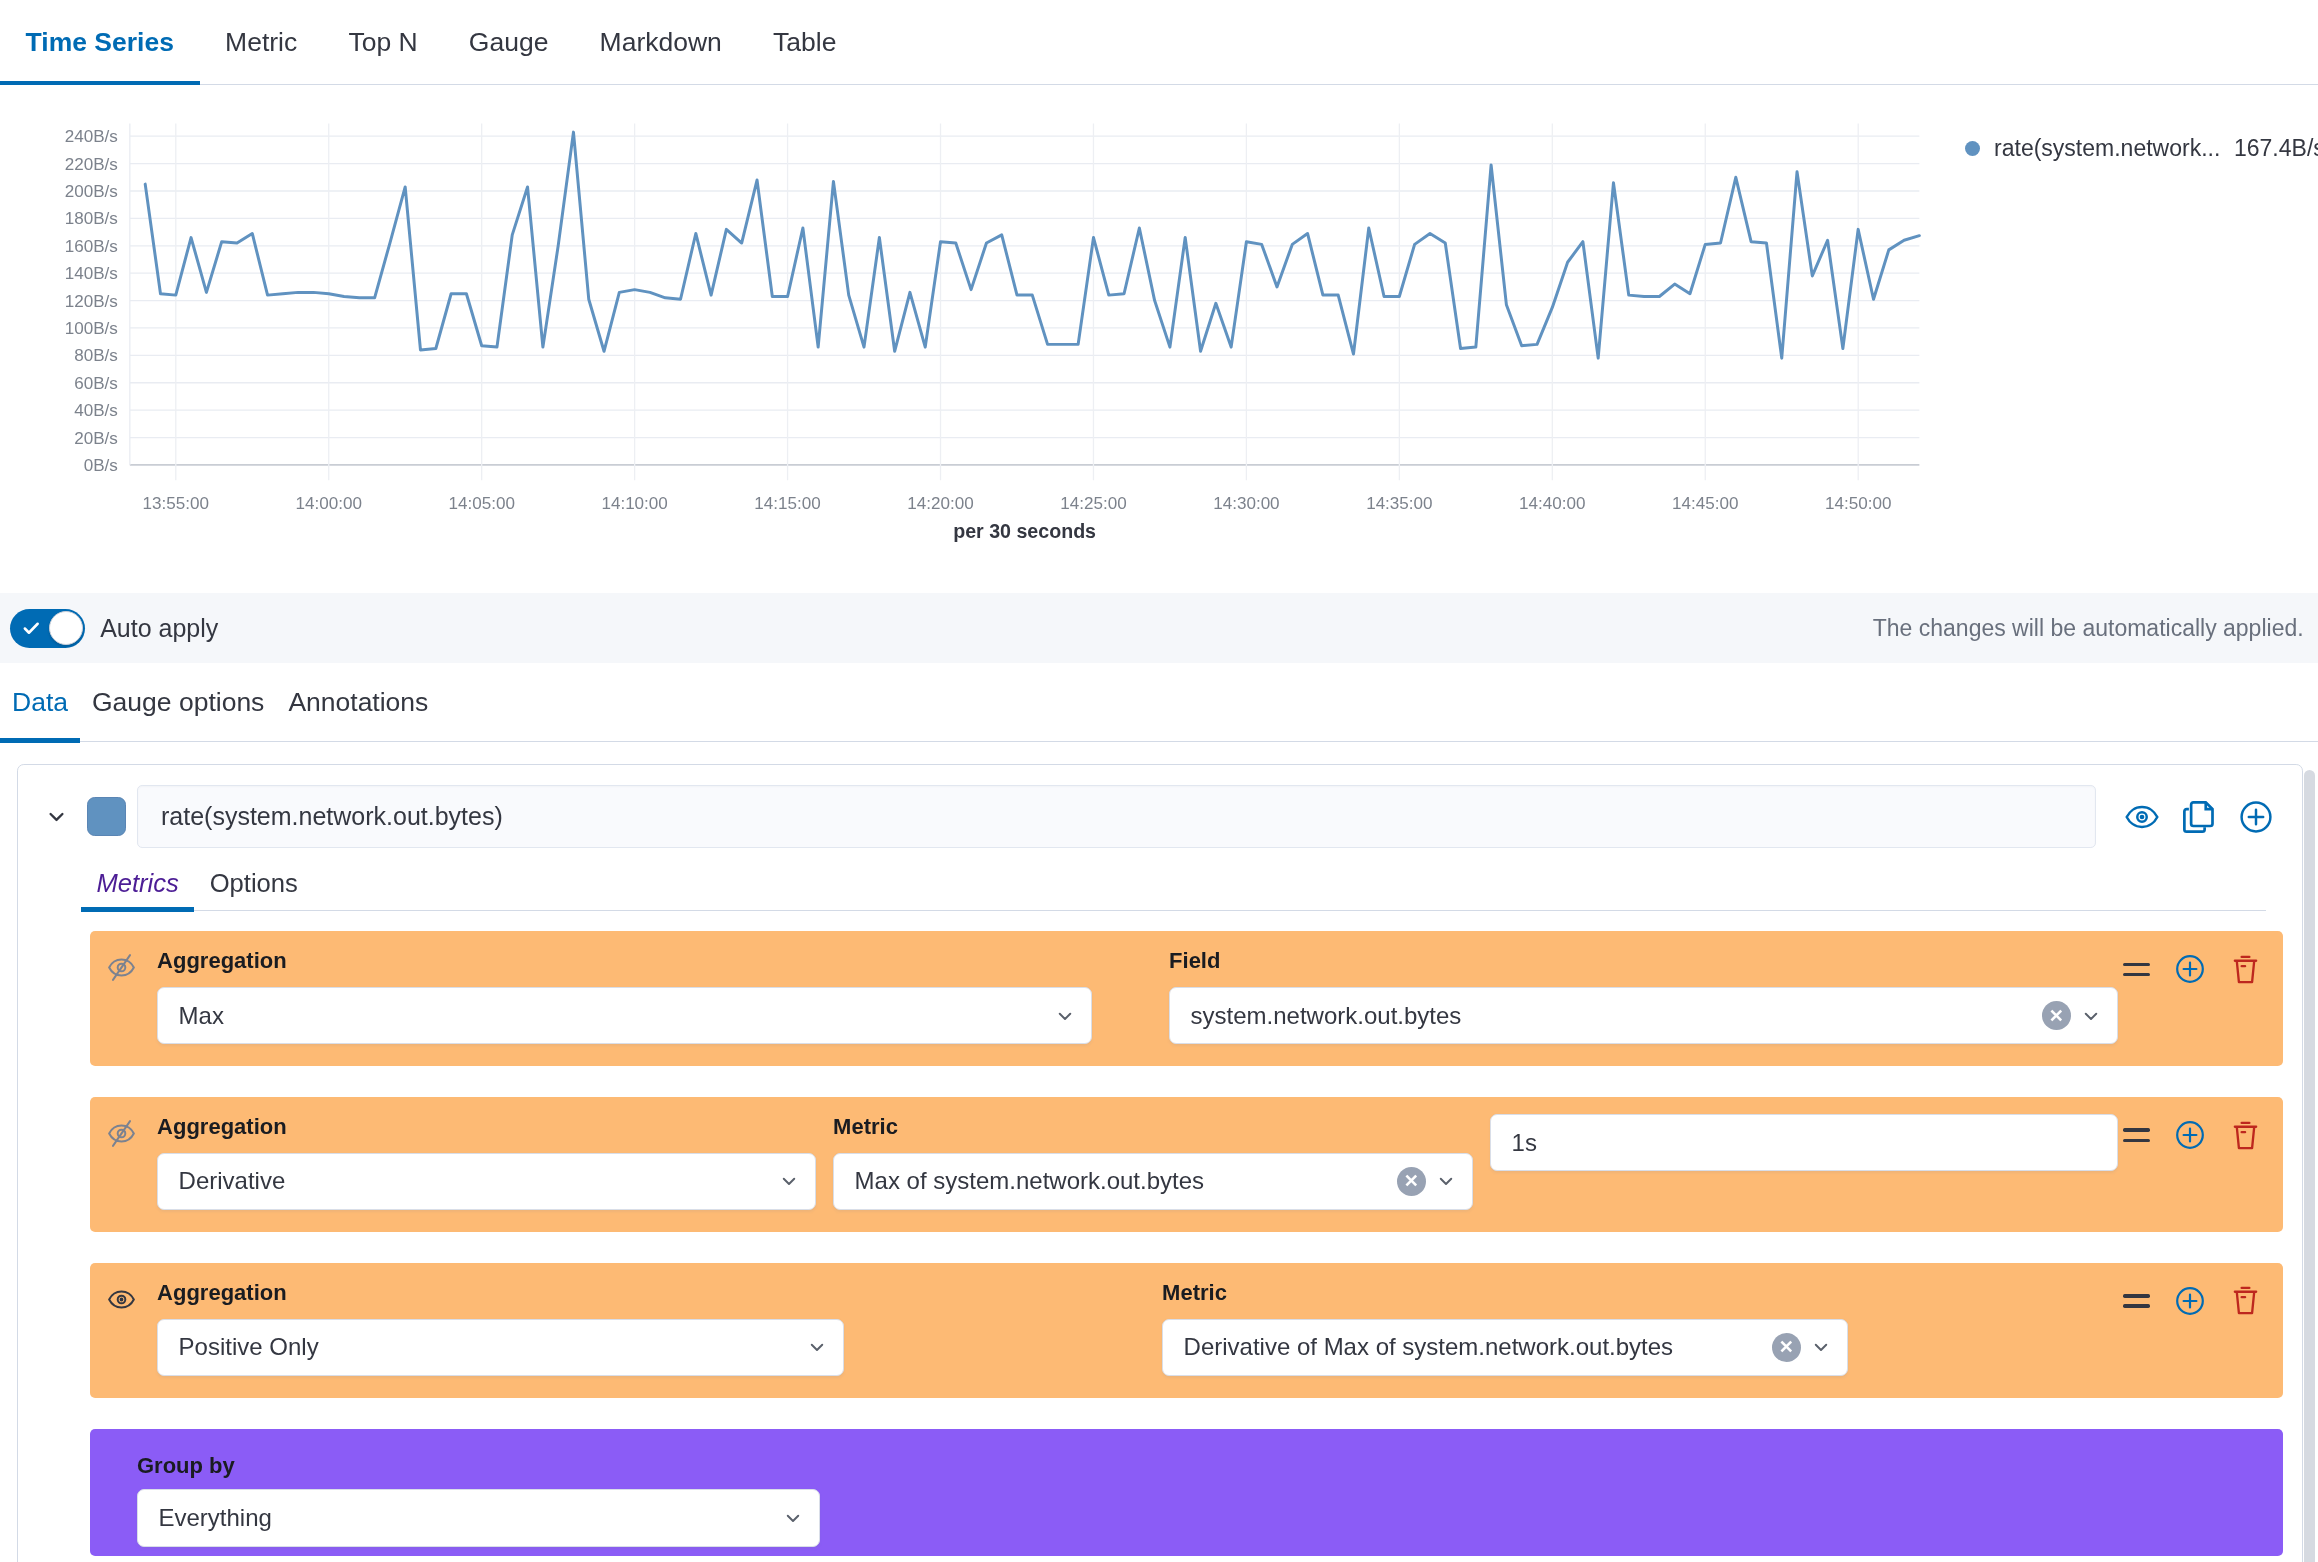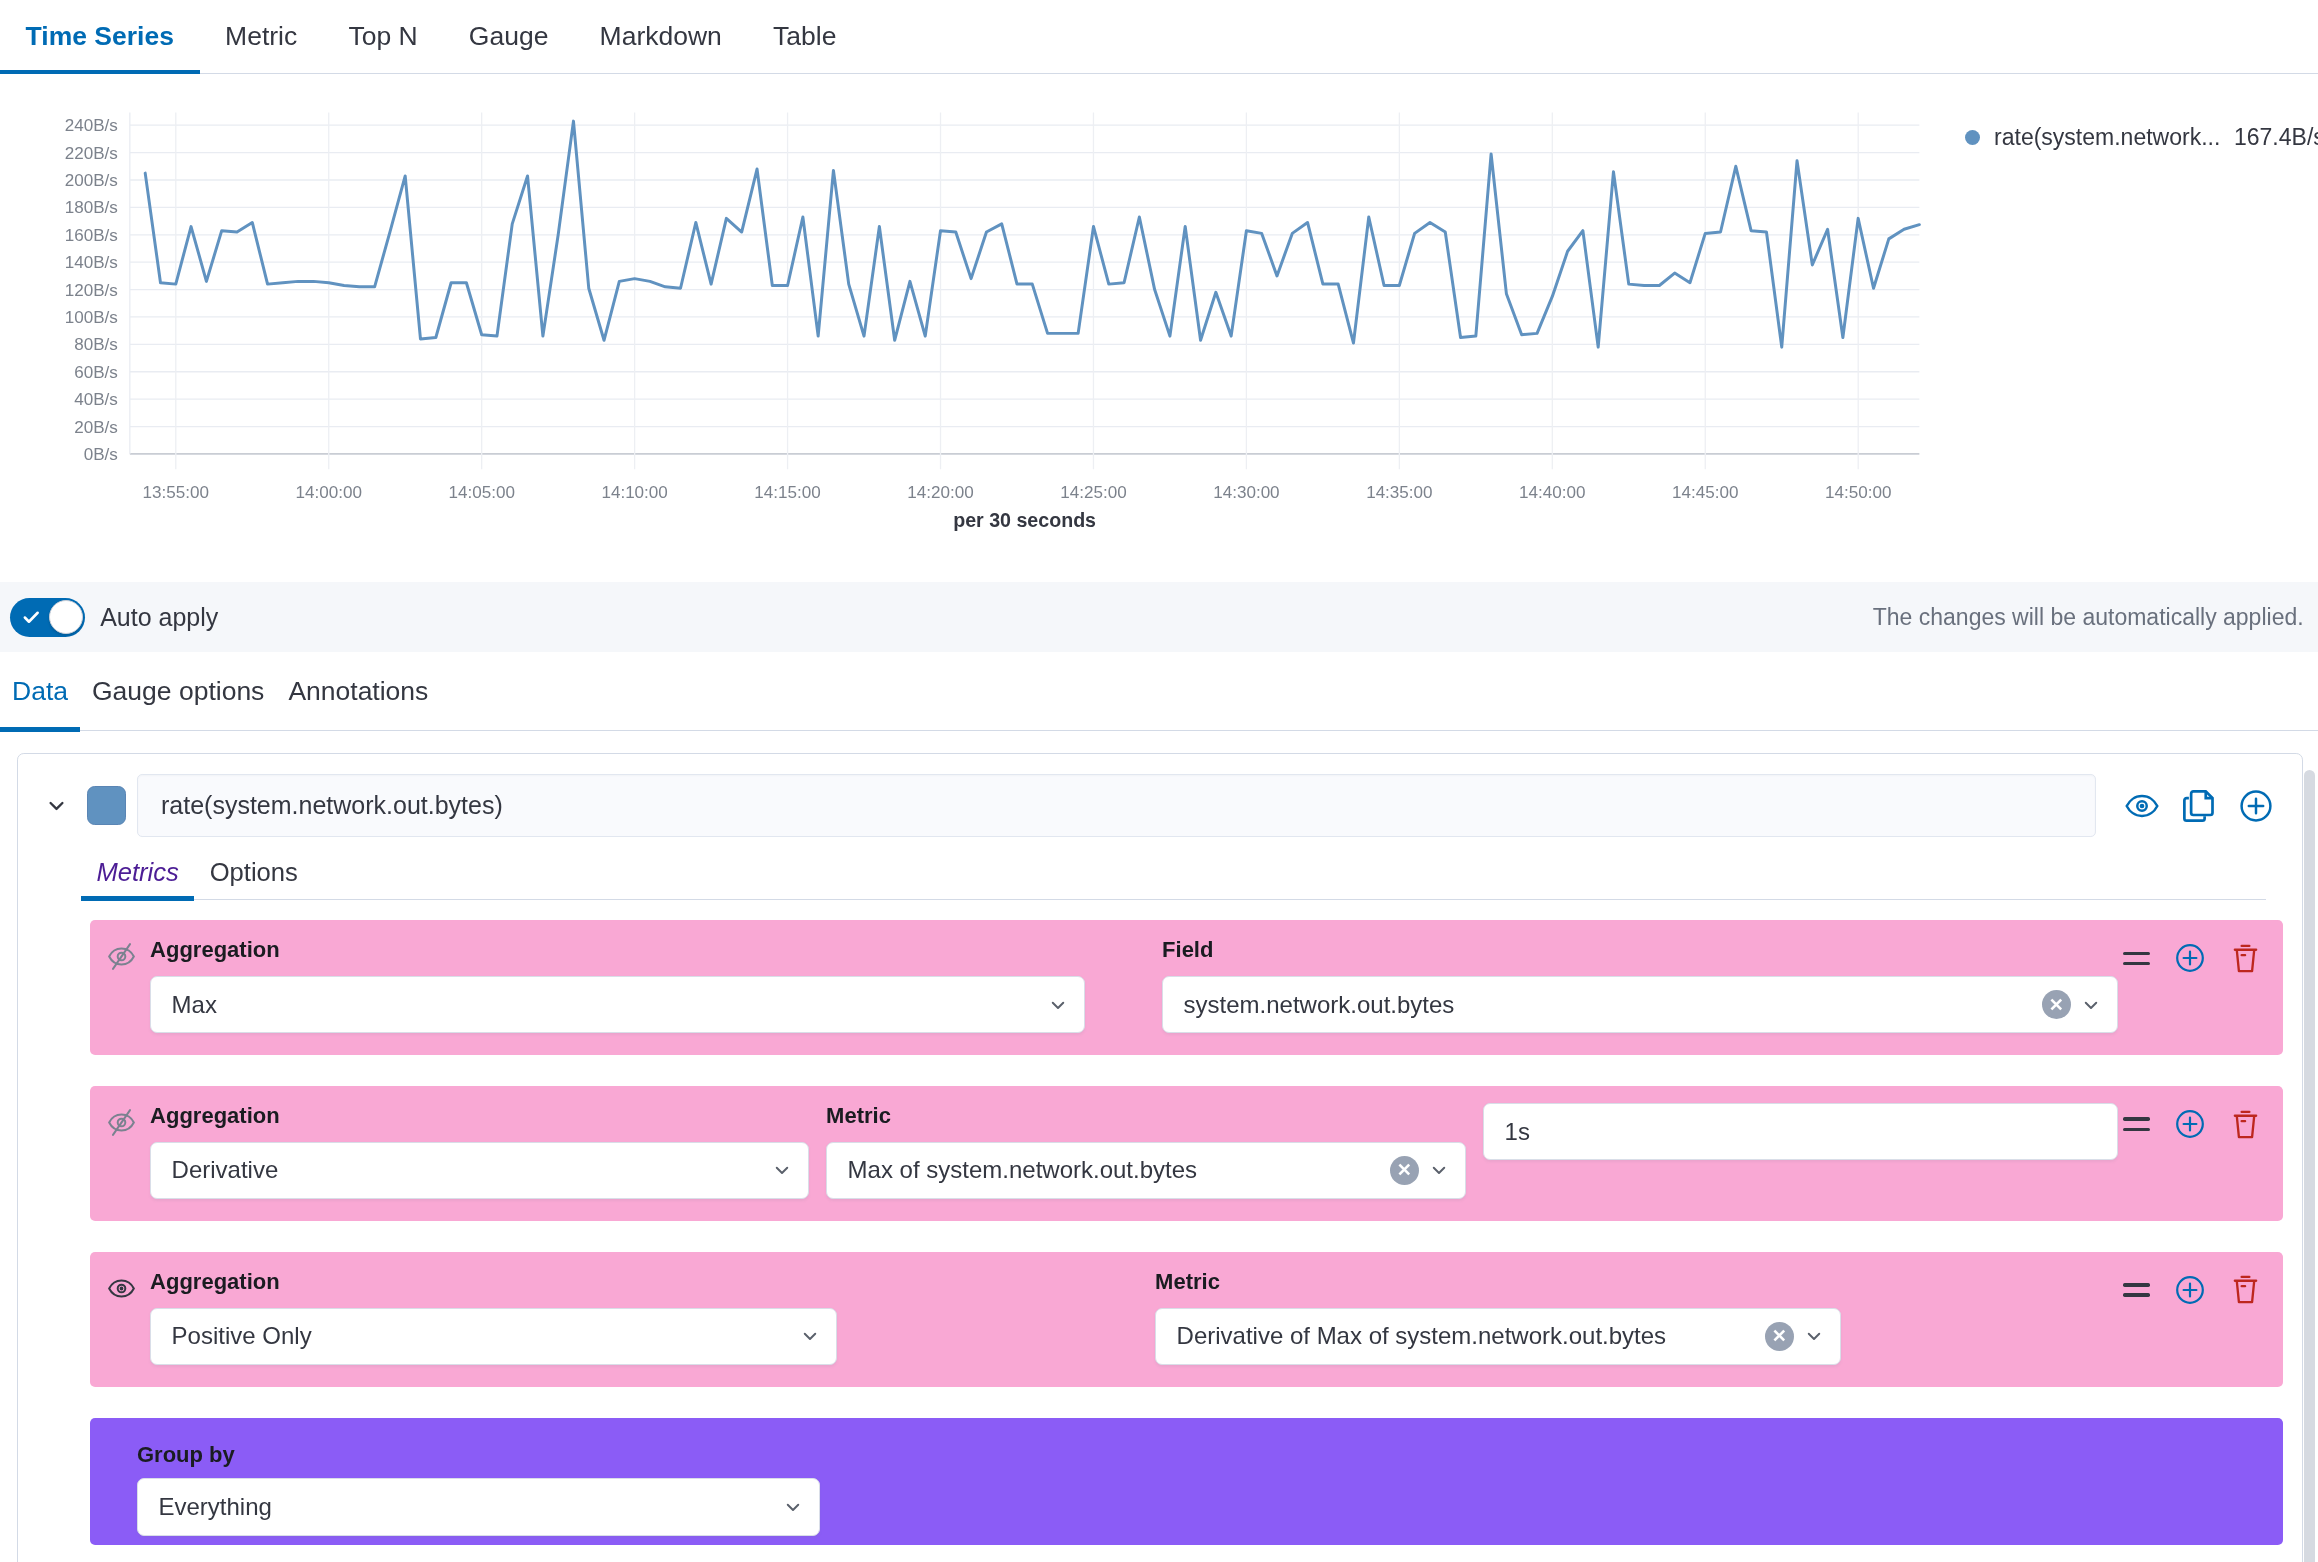--- a/index.html
+++ b/index.html
@@ -1,20 +1,20 @@
 <!DOCTYPE html>
 <html style="font-size:13.7px"><head>
 <meta charset="utf-8">
 <style>
   * { margin:0; padding:0; box-sizing:border-box; }
   html,body { width:2319px; height:1562px; overflow:hidden; background:#fff;
     font-family:"Liberation Sans", sans-serif; color:#343741; }
 
   
-  .tabbar { display:flex; height:74px; border-bottom:1.7px solid #d3dae6; background:#fff; }
+  .tabbar { display:flex; height:85px; border-bottom:1.7px solid #d3dae6; background:#fff; }
   .tab { position:relative; display:flex; align-items:center; padding:0 25.6px;
     font-size:26.5px; font-weight:500; color:#343741; cursor:pointer; }
   .tab.active { color:#006BB4; font-weight:600; }
   .tab.active::after { content:''; position:absolute; left:0; right:0; bottom:-1.7px;
     height:4.3px; background:#006BB4; }
 
   
   .chart-section { position:relative; height:508px; background:#fff; }
   #chart-svg { position:absolute; left:0; top:0; }
   .legend { position:absolute; left:1965px; top:50px; display:flex; align-items:center;
@@ -57,22 +57,22 @@
   .icon-btn { width:38px; height:38px; display:flex; align-items:center; justify-content:center;
     color:#006BB4; cursor:pointer; }
 
   .metrics-tabs { display:flex; margin:5.1px 17px 0 44px; border-bottom:1.7px solid #d3dae6; }
   .mtab { position:relative; display:flex; align-items:center; padding:0 15.4px; height:53px;
     font-size:25.6px; font-weight:500; color:#343741; cursor:pointer; }
   .mtab.active { color:#4c1d95;font-style:italic; }
   .mtab.active::after { content:''; position:absolute; left:0; right:0; bottom:-1.7px;
     height:4.3px; background:#006BB4; }
 
-  .agg-row { position:relative; background:#f9a8d4; border-radius:5.1px;
-    margin:20.5px 0 31px 53px; padding:17px 22px 22px 15.4px; display:flex; gap:14px; }
+  .agg-row { position:relative; background:#fdba74; border-radius:5.1px;
+    margin:20.5px 0 31px 53px; padding:17px 22px 22px 15.4px; display:flex; gap:21px; }
   .vis-icon { width:29px; height:29px; margin:5.1px 0 0 1.7px; flex:0 0 auto; }
   .vis-icon.closed { color:#7b8290; }
   .vis-icon.open { color:#343741; }
   .fields { flex:1; display:grid; margin-right:143px; }
   .grid-r1 { grid-template-columns:935px 1fr; column-gap:77px; }
   .grid-r2 { grid-template-columns:659px 640px 1fr; column-gap:17px; }
   .grid-r3 { grid-template-columns:687px 686px; column-gap:318px; }
   .field-label { font-size:22px; font-weight:bold; color:#1a1c21; margin-bottom:12.8px; }
   .control { height:57px; background:#fff; border:0.9px solid #d9dee8; border-radius:7px;
     display:flex; align-items:center; padding:0 13.7px 0 20.5px; font-size:24px; color:#343741;

